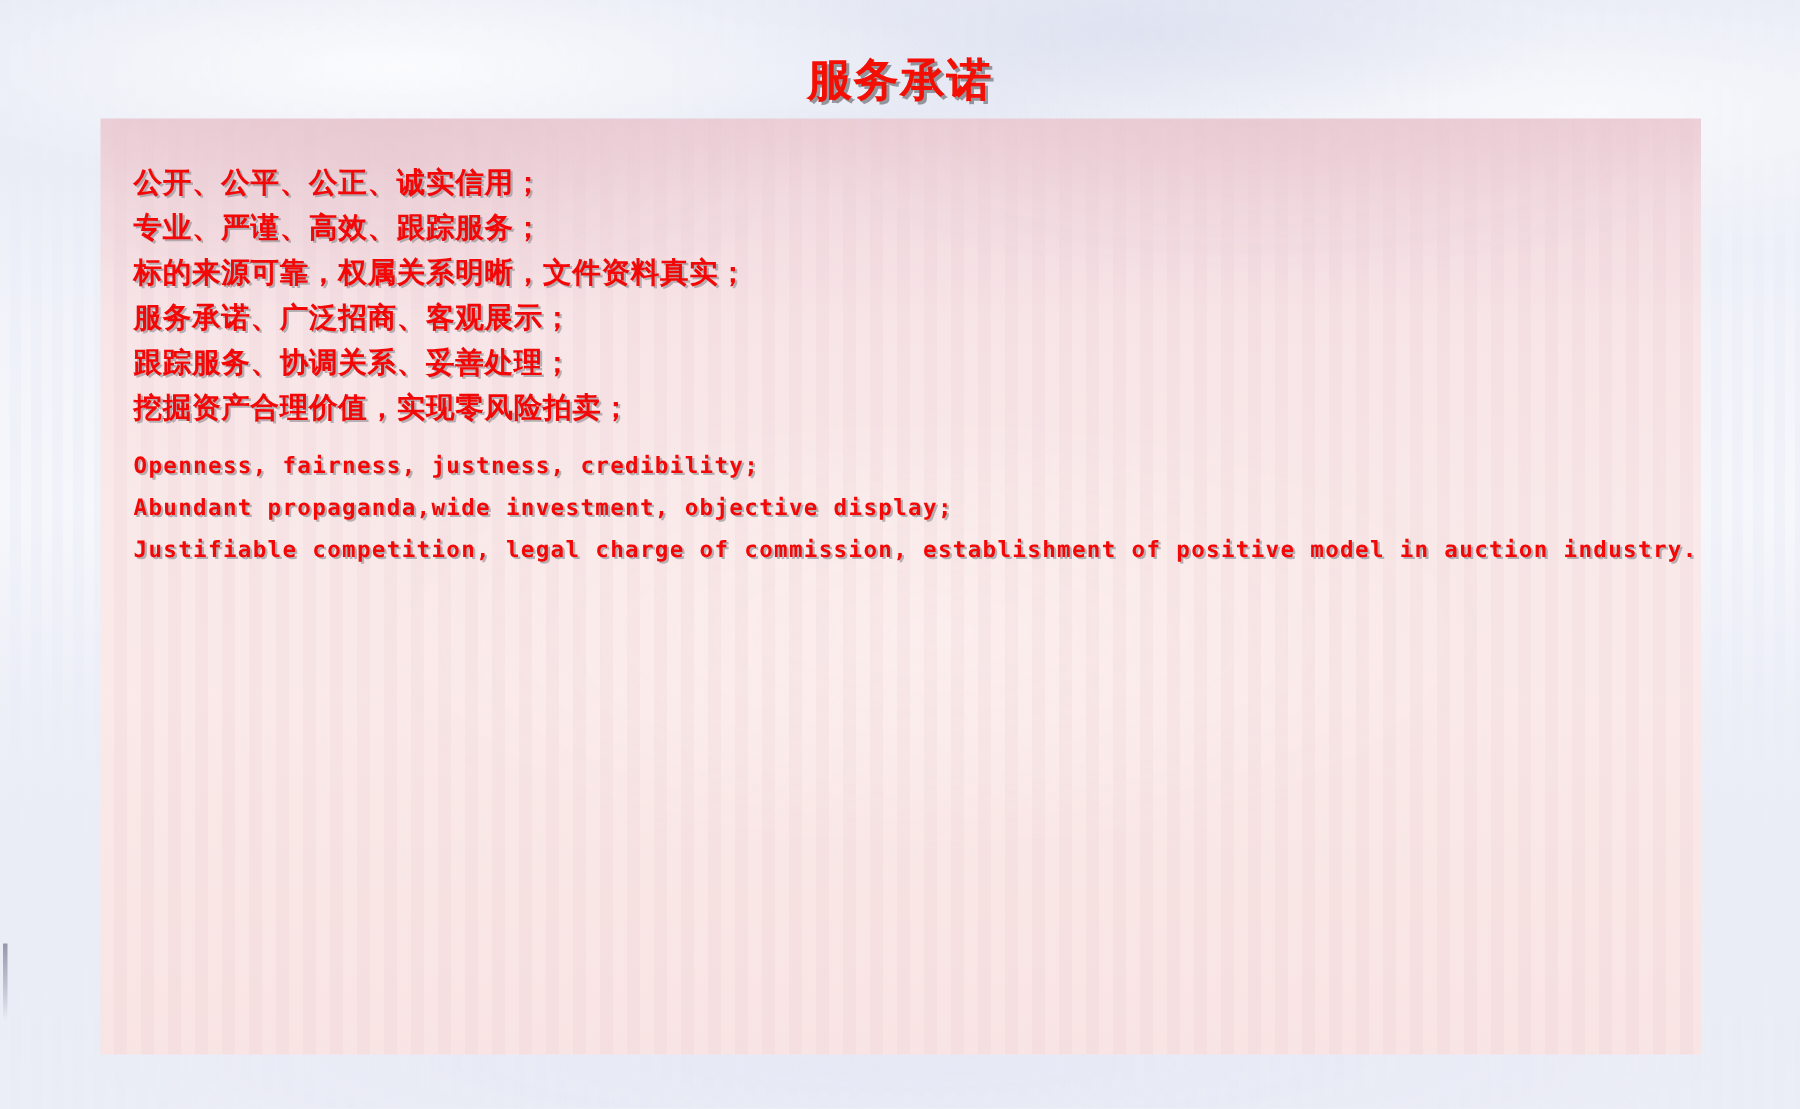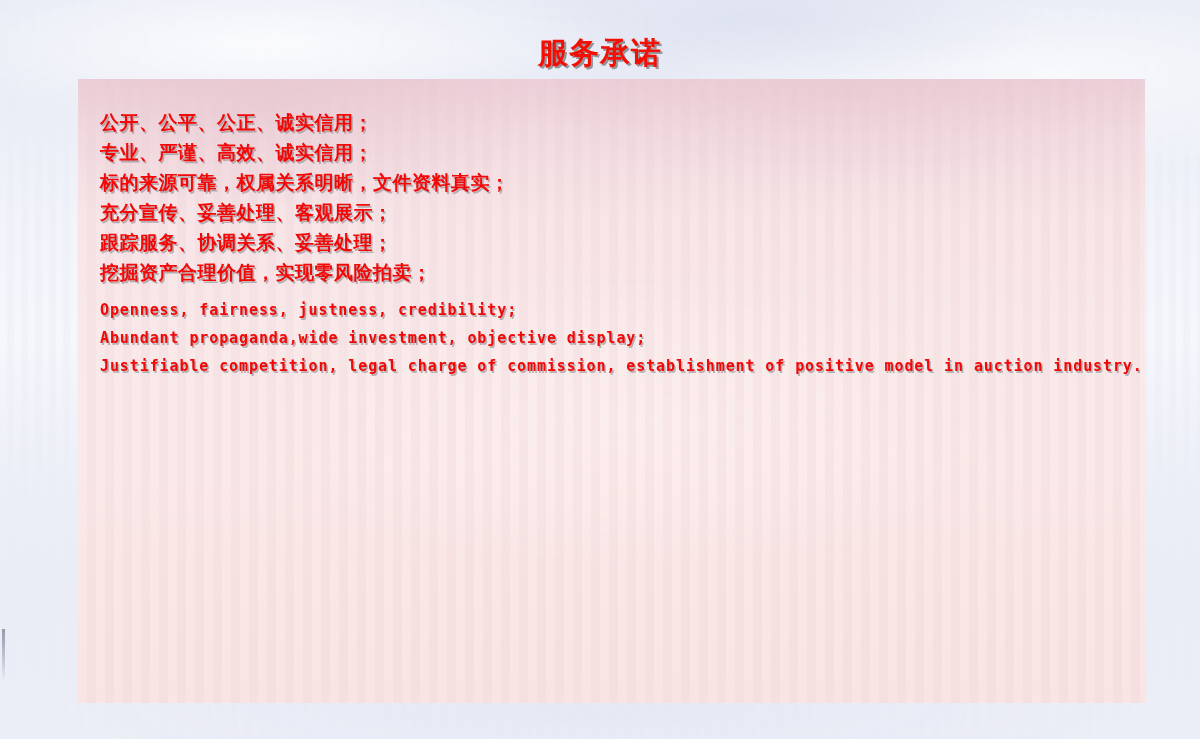--- a/index.html
+++ b/index.html
@@ -74,21 +74,21 @@
     font-weight: 700;
     letter-spacing: 1px;
     color: #f40f05;
     text-shadow: 2px 2px 0 rgba(132,134,140,.85);
     white-space: nowrap;
   }
 
   
   .panel {
     position: absolute;
-    left: 78px;
+    left: 67px;
     top: 79px;
     width: 1067px;
     height: 624px;
     background:
       linear-gradient(180deg,
         rgba(236,205,214,.95) 0%,
         rgba(243,219,224,.95) 9%,
         rgba(248,228,230,.95) 22%,
         rgba(250,232,232,.95) 40%,
         rgba(251,233,232,.95) 62%,
@@ -155,23 +155,23 @@
 
   <div class="title">服务承诺</div>
 
   <div class="panel">
     <div class="panel-texture"></div>
 
     <div class="panel-body">
 
       <div class="zh-block">
         <div class="line zh">公开、公平、公正、诚实信用；</div>
-        <div class="line zh">专业、严谨、高效、诚实信用；</div>
+        <div class="line zh">专业、严谨、高效、跟踪服务；</div>
         <div class="line zh">标的来源可靠，权属关系明晰，文件资料真实；</div>
-        <div class="line zh">充分宣传、妥善处理、客观展示；</div>
+        <div class="line zh">服务承诺、广泛招商、客观展示；</div>
         <div class="line zh">跟踪服务、协调关系、妥善处理；</div>
         <div class="line zh">挖掘资产合理价值，实现零风险拍卖；</div>
       </div>
 
       <div class="en-block">
         <div class="line en">Openness, fairness, justness, credibility;</div>
         <div class="line en">Abundant propaganda,wide investment, objective display;</div>
         <div class="line en">Justifiable competition, legal charge of commission, establishment of positive model in auction industry.</div>
       </div>
 

